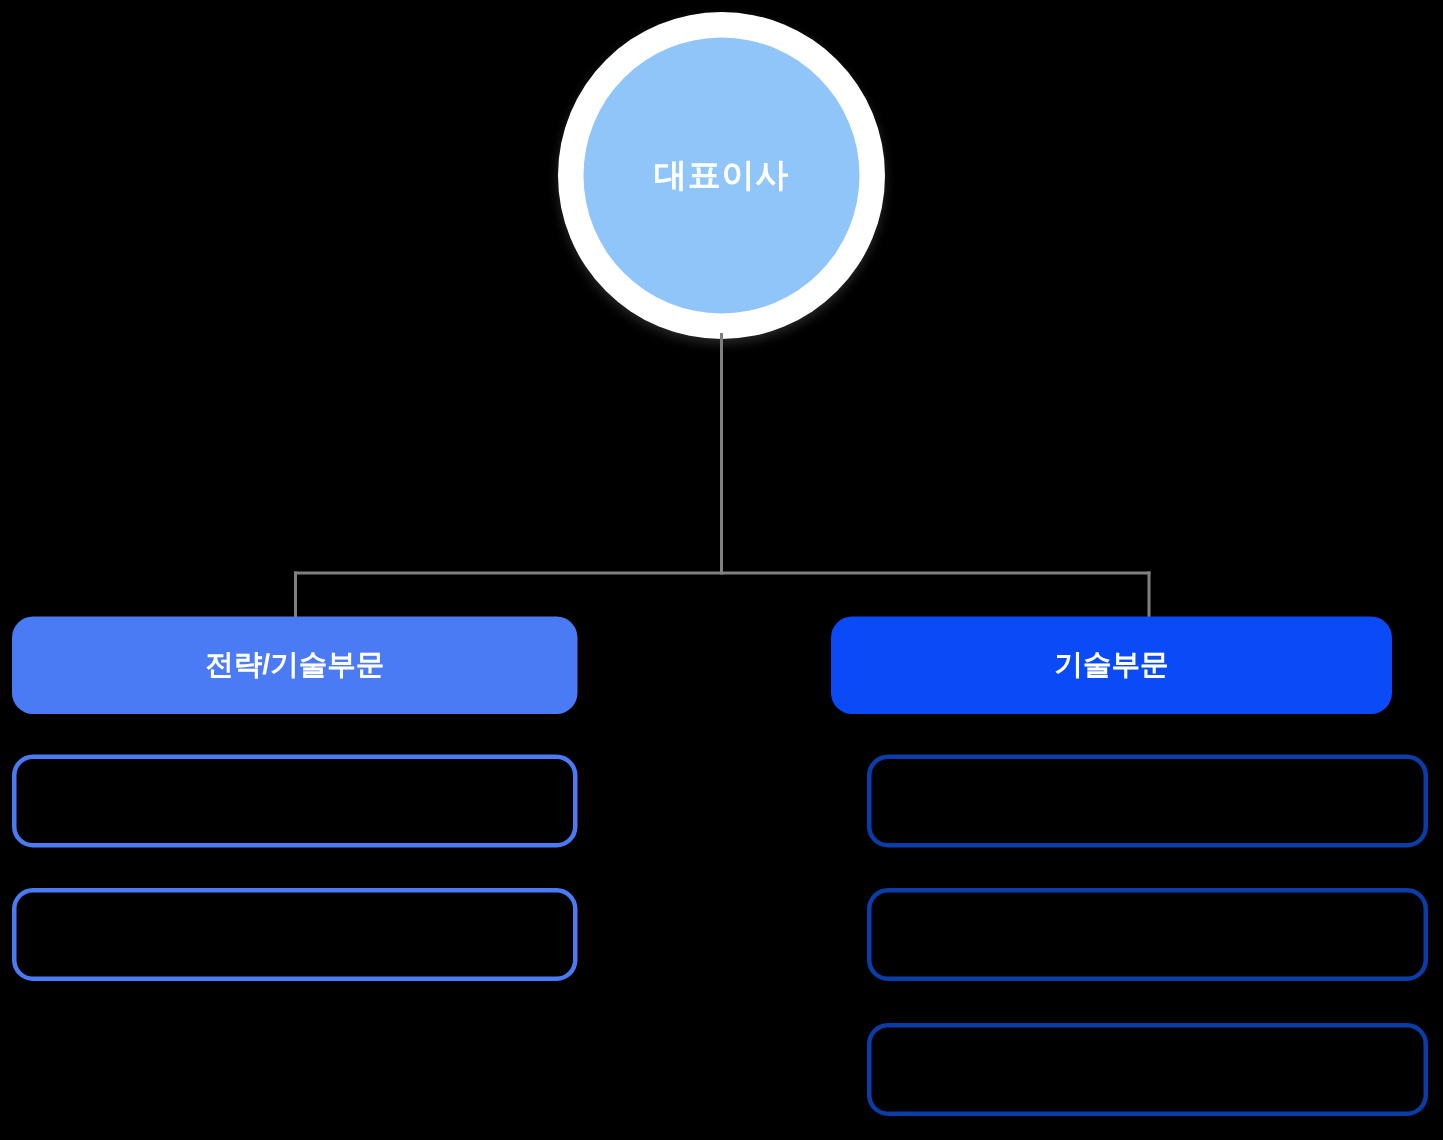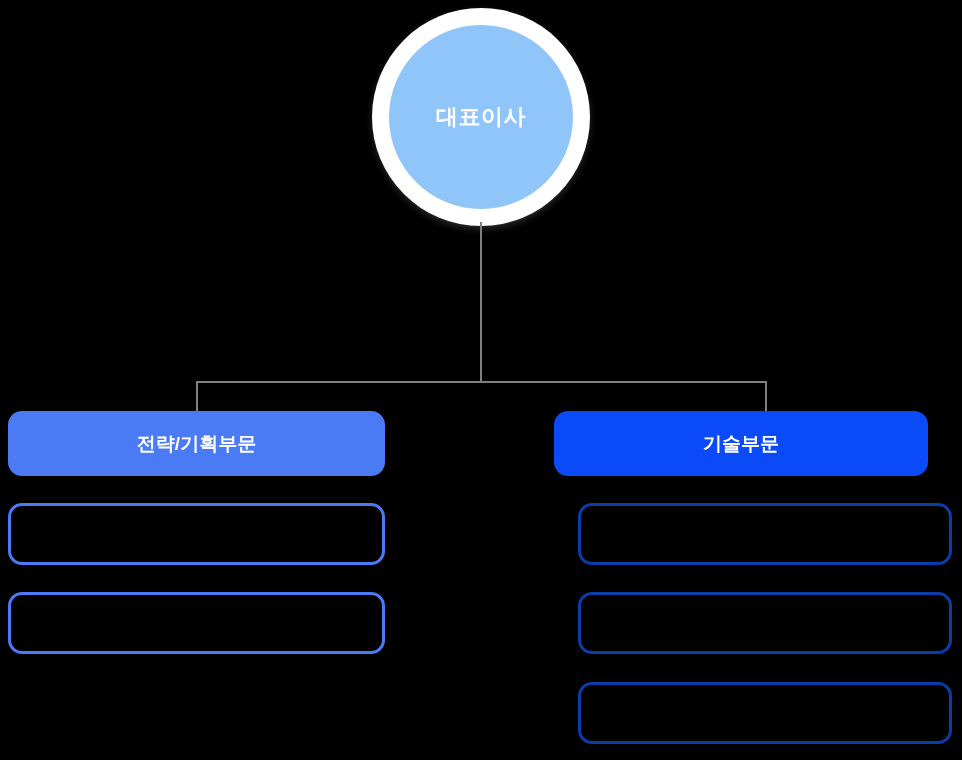--- a/index.html
+++ b/index.html
@@ -163,21 +163,21 @@
       <span class="root-label">대표이사</span>
     </div>
   </div>
 
   <div class="connector connector-trunk"></div>
   <div class="connector connector-bus"></div>
   <div class="connector connector-drop-left"></div>
   <div class="connector connector-drop-right"></div>
 
   <div class="division division-left">
-    <span class="division-label">전략/기획부문</span>
+    <span class="division-label">전략/기술부문</span>
   </div>
 
   <div class="division division-right">
     <span class="division-label">기술부문</span>
   </div>
 
   <div class="team-box team-box-left row-1">
     <span class="team-label"></span>
   </div>
   <div class="team-box team-box-left row-2">

